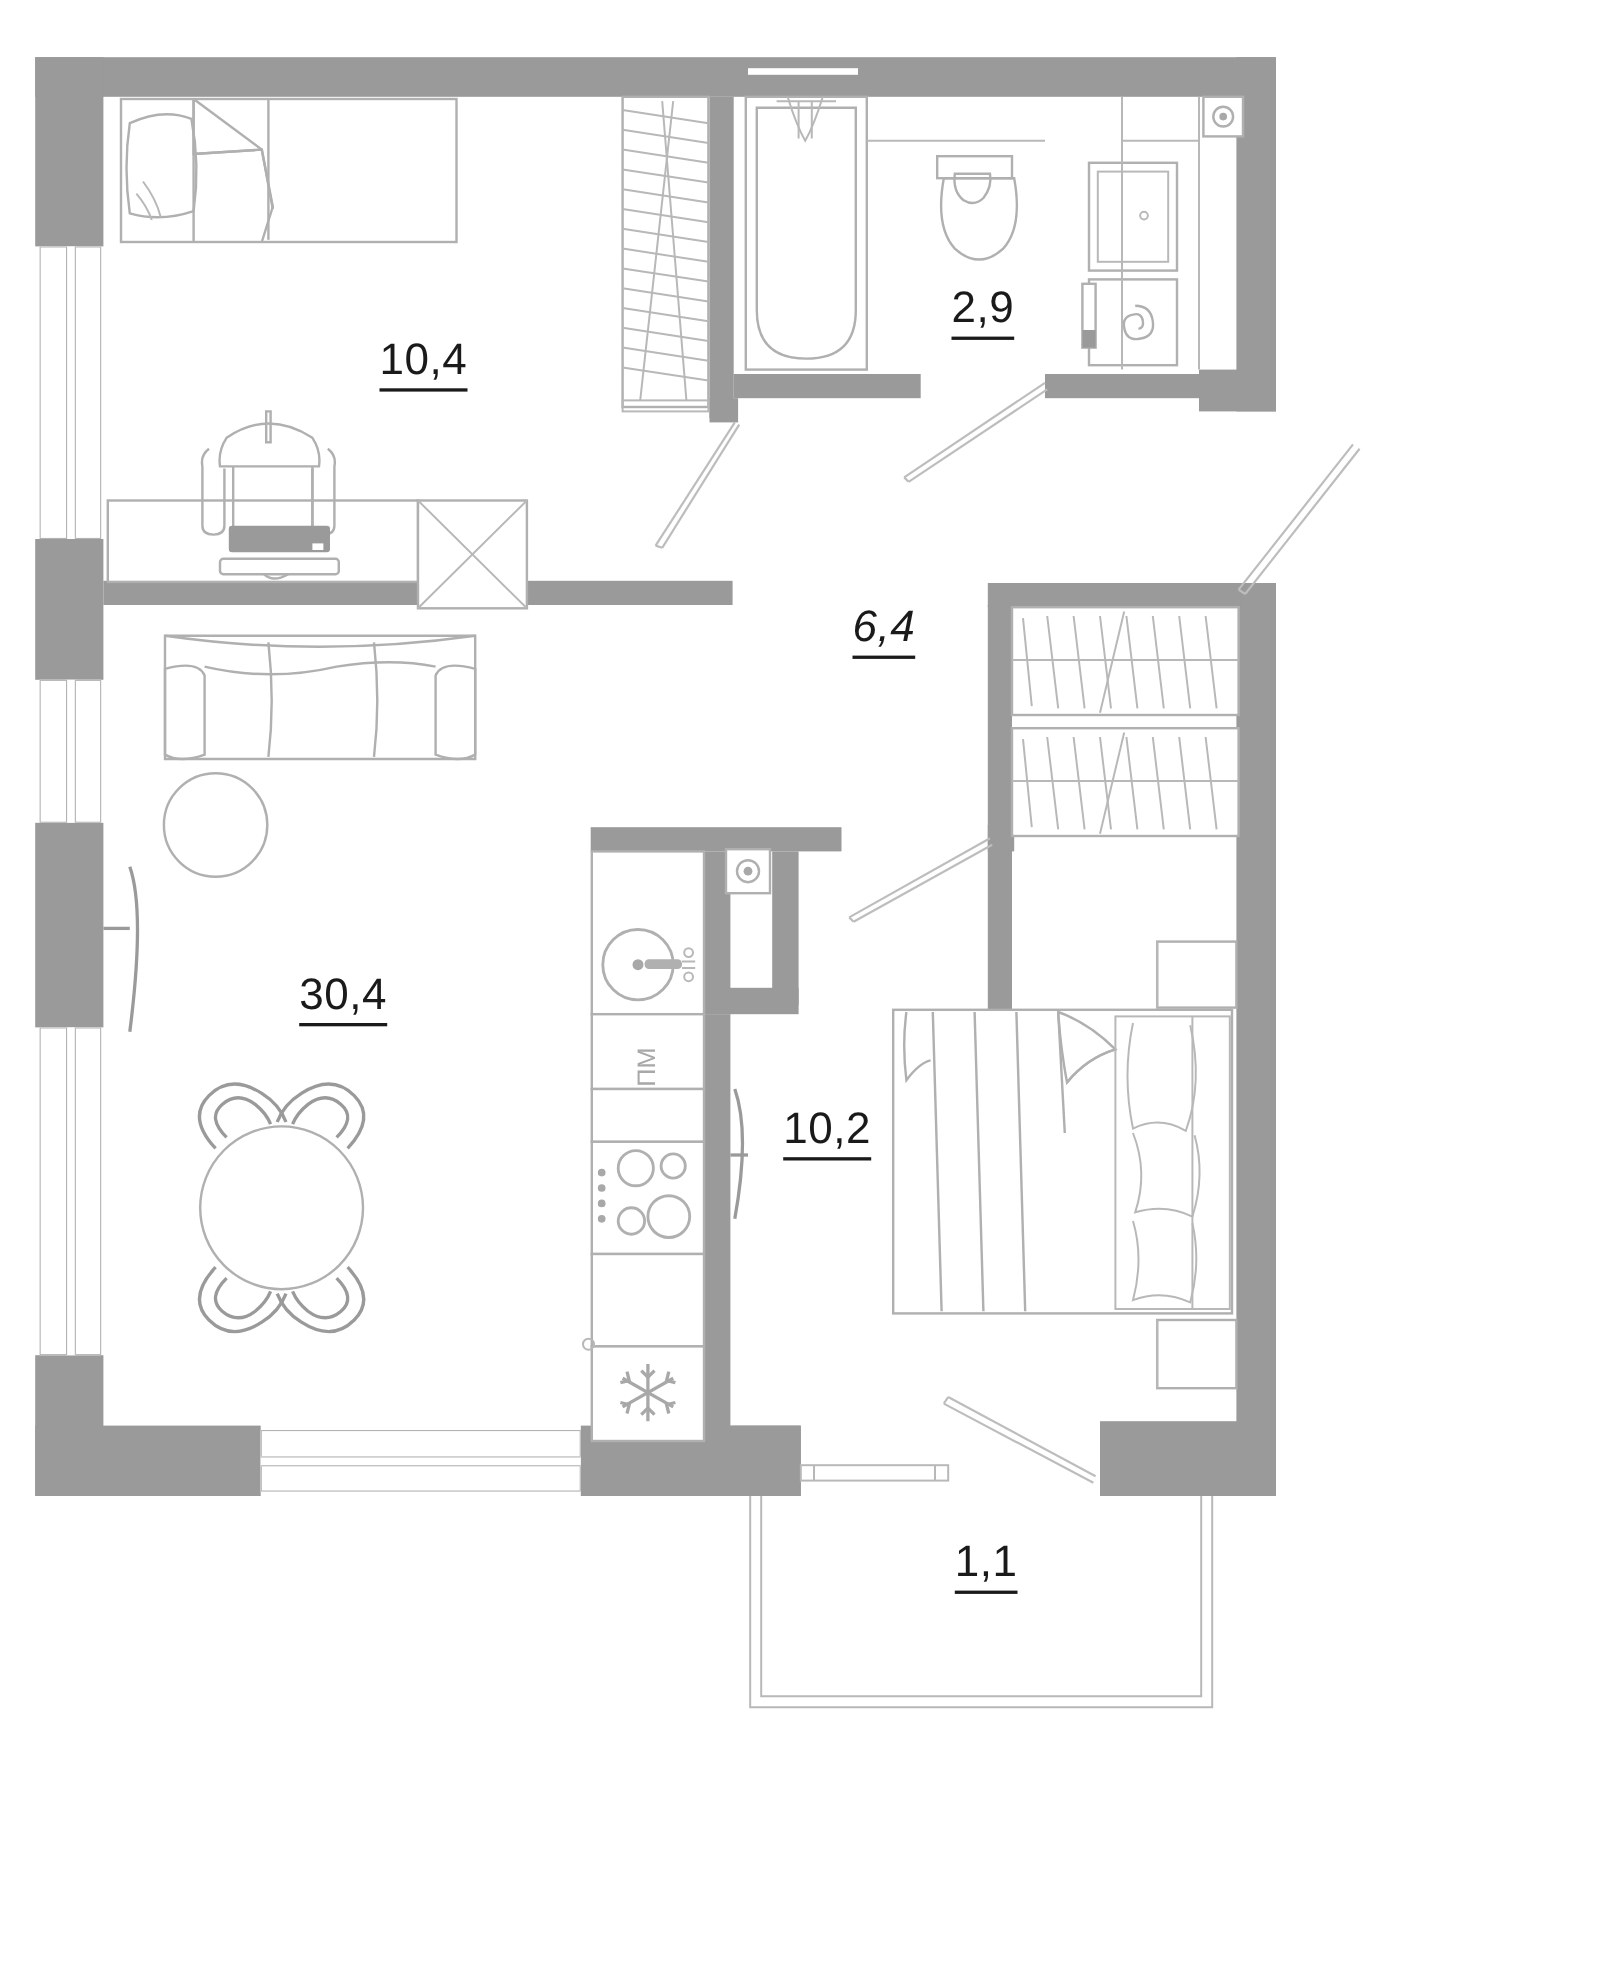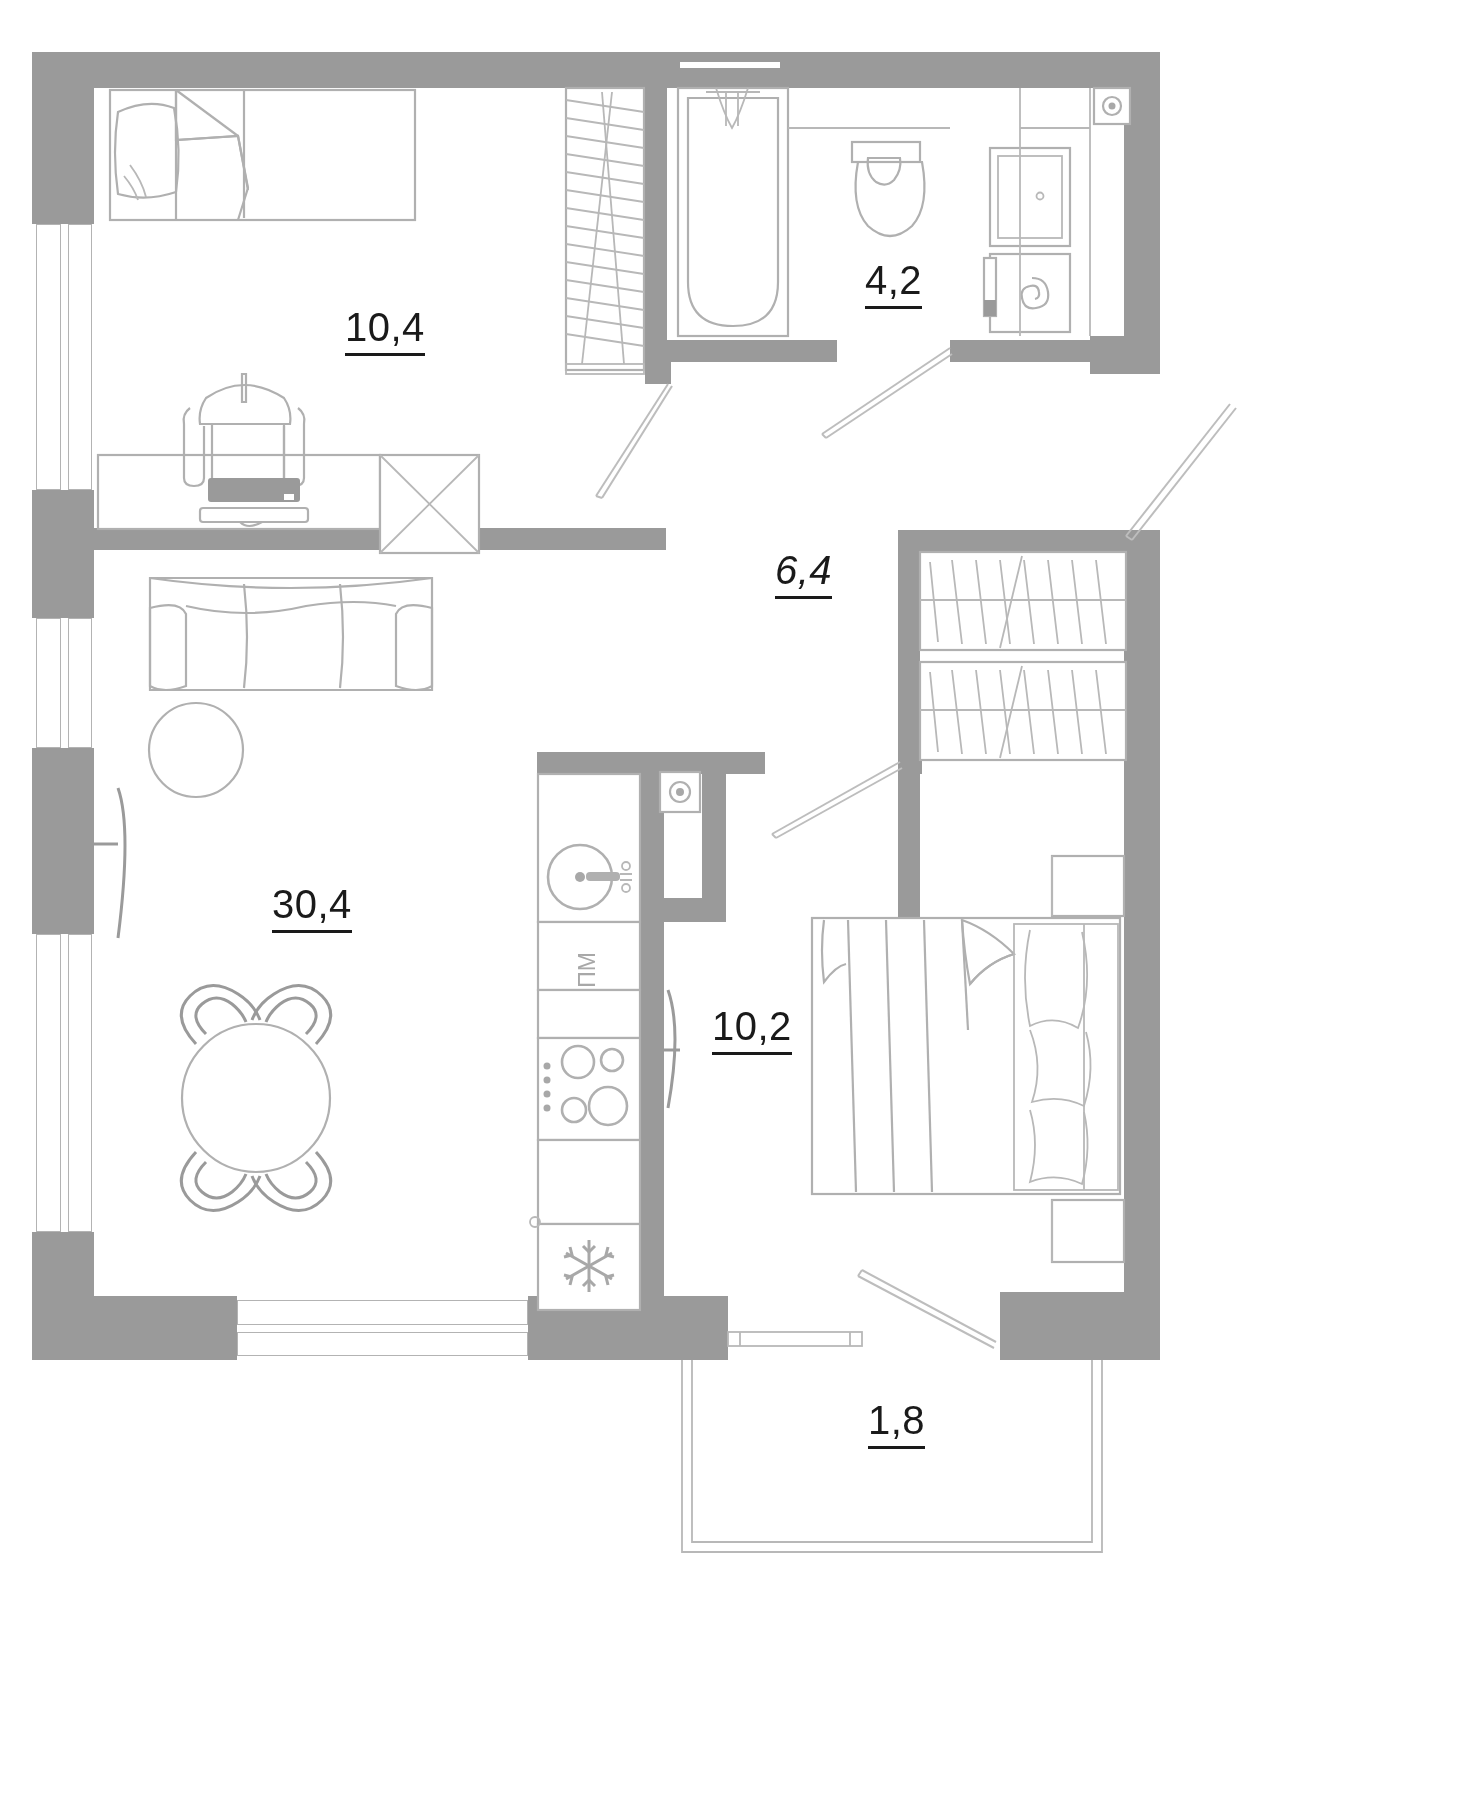--- a/index.html
+++ b/index.html
@@ -268,19 +268,19 @@
 
     <path class="st-thin" d="M692 1360 L692 1542 L1092 1542 L1092 1360"></path>
     <path class="st-thin" d="M682 1360 L682 1552 L1102 1552 L1102 1360"></path>
 
     <rect class="st-thin" x="728" y="1332" width="134" height="14" fill="#ffffff"></rect>
     <path class="st-thin" d="M740 1332 L740 1346 M850 1332 L850 1346"></path>
 
   </svg>
 
   <div class="area-label" style="left:345px;top:305px;">10,4</div>
-  <div class="area-label" style="left:865px;top:258px;">4,2</div>
+  <div class="area-label" style="left:865px;top:258px;">2,9</div>
   <div class="area-label" style="left:775px;top:548px;font-style:italic;">6,4</div>
   <div class="area-label" style="left:272px;top:882px;">30,4</div>
   <div class="area-label" style="left:712px;top:1004px;">10,2</div>
-  <div class="area-label" style="left:868px;top:1398px;">1,8</div>
+  <div class="area-label" style="left:868px;top:1398px;">1,1</div>
 
 </div>
 
 </body></html>

